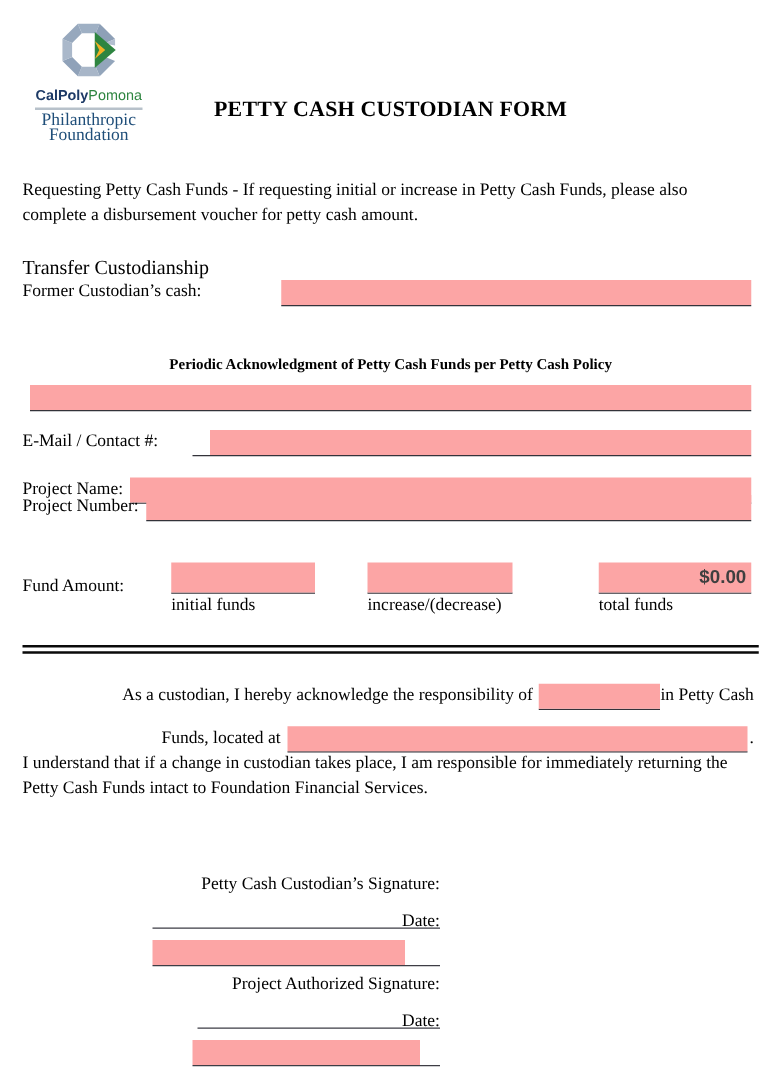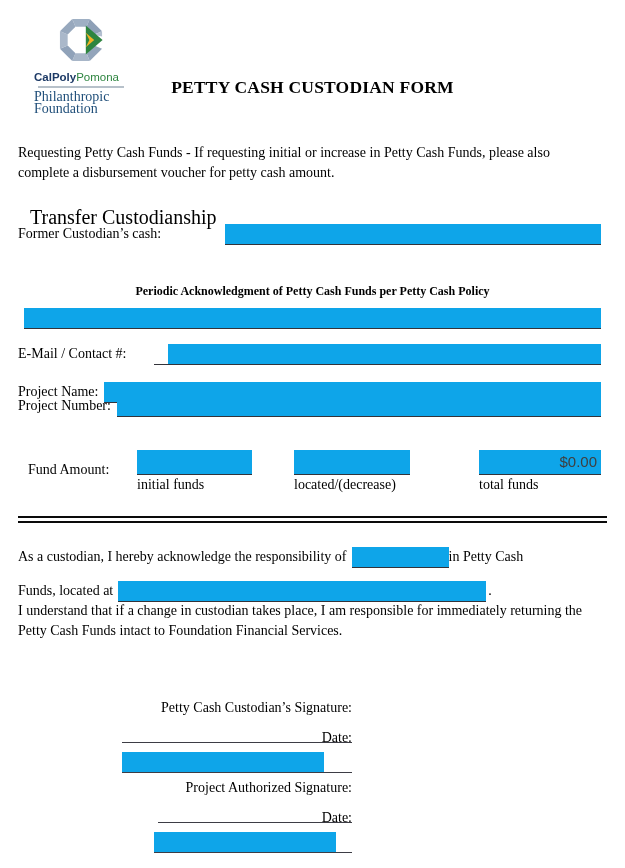--- a/index.html
+++ b/index.html
@@ -7,69 +7,69 @@
   body { font-family: "Liberation Serif", serif; color: #000; }
   .page {
     position: relative;
     width: 625px;
     height: 868px;
     background: #ffffff;
     overflow: hidden;
   }
 
   
-  .logo { position: absolute; left: 34px; top: 10px; width: 94px; text-align: left; }
+  .logo { position: absolute; left: 24px; top: 10px; width: 94px; text-align: center; }
   .logo-mark { width: 60px; height: 60px; display: block; margin: 0 auto; }
   .brand { font-family: "Liberation Sans", sans-serif; font-size: 11.5px; margin-top: 1px; white-space: nowrap; }
   .brand-cal { color: #1d3a66; font-weight: 700; }
   .brand-pom { color: #2e8540; font-weight: 400; }
   .logo-rule { height: 2px; background: #b7c1ca; margin: 3px 4px 3px 4px; }
   .org { font-family: "Liberation Serif", serif; font-size: 14px; color: #1f4e79; line-height: 12px; }
 
   
   .title { position: absolute; top: 77px; left: 0; width: 100%; text-align: center;
            font-size: 17.5px; font-weight: bold; letter-spacing: 0.2px; }
   .intro { position: absolute; top: 143px; left: 18px; width: 557px;
            font-size: 14px; line-height: 19.5px; }
-  .transfer-heading { position: absolute; top: 206px; left: 30px; font-size: 20px; }
+  .transfer-heading { position: absolute; top: 206px; left: 18px; font-size: 16px; }
   .periodic-heading { position: absolute; top: 284px; left: 0; width: 100%;
                       text-align: center; font-size: 12px; font-weight: bold; font-family: Liberation Serif, serif; }
 
   
   .row { position: absolute; left: 18px; right: 24px; display: flex; align-items: flex-end; }
   .row .label { white-space: nowrap; font-size: 14px; padding-bottom: 3px; }
   .field { flex: 1; border-bottom: 1.5px solid #33333a; }
-  .fill { height: 20px; background: #0ea5e9; }
+  .fill { height: 20px; background: #fca5a5; font-weight: bold; }
   .former-row  { top: 224px; } .former-row .field { margin-left: 64px; }
   .new-row     { top: 308px; } .new-row .field    { margin-left: 6px; }
   .email-row   { top: 344px; } .email-row .field  { margin-left: 28px; }
   .email-row .fill { margin-left: 14px; }
   .pname-row   { top: 382px; } .pname-row .field  { margin-left: 6px; }
   .pnum-row    { top: 396px; } .pnum-row .field   { margin-left: 6px; }
 
   
   .fund-row { position: absolute; top: 450px; left: 18px; right: 24px; height: 56px; }
-  .fund-label { position: absolute; left: 10px; top: 12px; font-size: 14px; white-space: nowrap; }
+  .fund-label { position: absolute; left: 0; top: 12px; font-size: 14px; white-space: nowrap; }
   .fund-group { position: absolute; top: 0; }
   .fund-group .field { border-bottom: 1.5px solid #33333a; }
   .fund-group .fill { height: 24px; }
   .g1 { left: 119px; width: 115px; }
   .g2 { left: 276px; width: 116px; }
   .g3 { left: 461px; width: 122px; }
   .caption { text-align: left; font-size: 14px; margin-top: 2px; }
   .amount { display: block; text-align: right; font-family: "Liberation Sans", sans-serif;
             font-size: 15px; color: #3f3f3f; line-height: 24px; padding-right: 4px; }
 
   
   .double-rule { position: absolute; top: 516px; left: 18px; width: 589px; height: 7px;
                  border-top: 2.5px solid #0a0a0a; border-bottom: 2px solid #0a0a0a; }
 
   
   .ack { position: absolute; top: 541px; left: 18px; width: 585px; font-size: 14px; }
-  .ack-line { display: flex; align-items: flex-end; height: 27px; margin-bottom: 7px; }
+  .ack-line { display: flex; align-items: flex-end; height: 27px; margin-bottom: 7px; justify-content: flex-end; }
   .ack-line .txt { white-space: nowrap; padding-bottom: 3px; }
   .ack .field { flex: none; }
   .field-amt { width: 97px; margin-left: 5px; }
   .field-loc { width: 368px; margin-left: 5px; margin-right: 2px; }
 
   .note { position: absolute; top: 601px; left: 18px; width: 585px;
           font-size: 14px; line-height: 20px; }
 
   
   .sig-row { position: absolute; left: 18px; display: flex; align-items: flex-end; flex-direction: column; }
@@ -155,21 +155,21 @@
     <div class="fund-group g1">
       <div class="field">
           <div class="fill"></div>
         </div>
       <div class="caption">initial funds</div>
     </div>
     <div class="fund-group g2">
       <div class="field">
           <div class="fill"></div>
         </div>
-      <div class="caption">located/(decrease)</div>
+      <div class="caption">increase/(decrease)</div>
     </div>
     <div class="fund-group g3">
       <div class="field">
           <div class="fill">
             <span class="amount">$0.00</span>
           </div>
         </div>
       <div class="caption">total funds</div>
     </div>
   </div>

